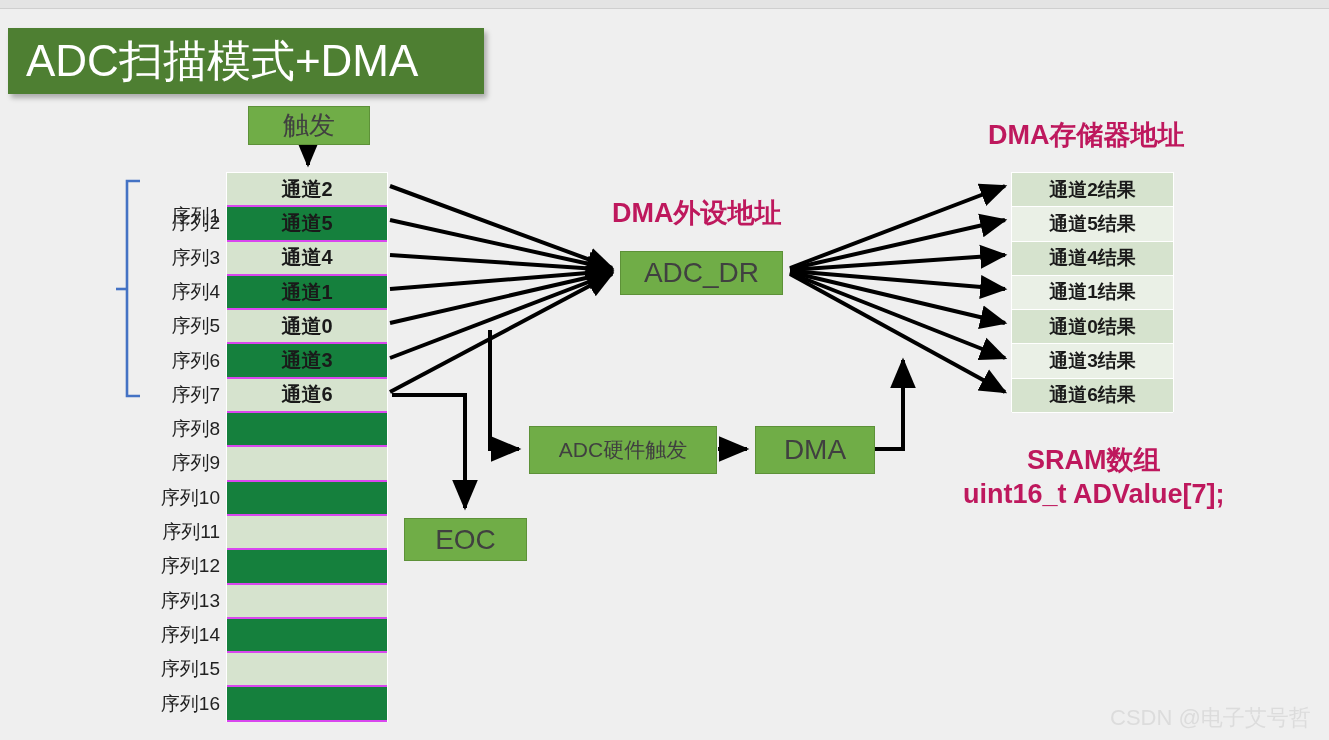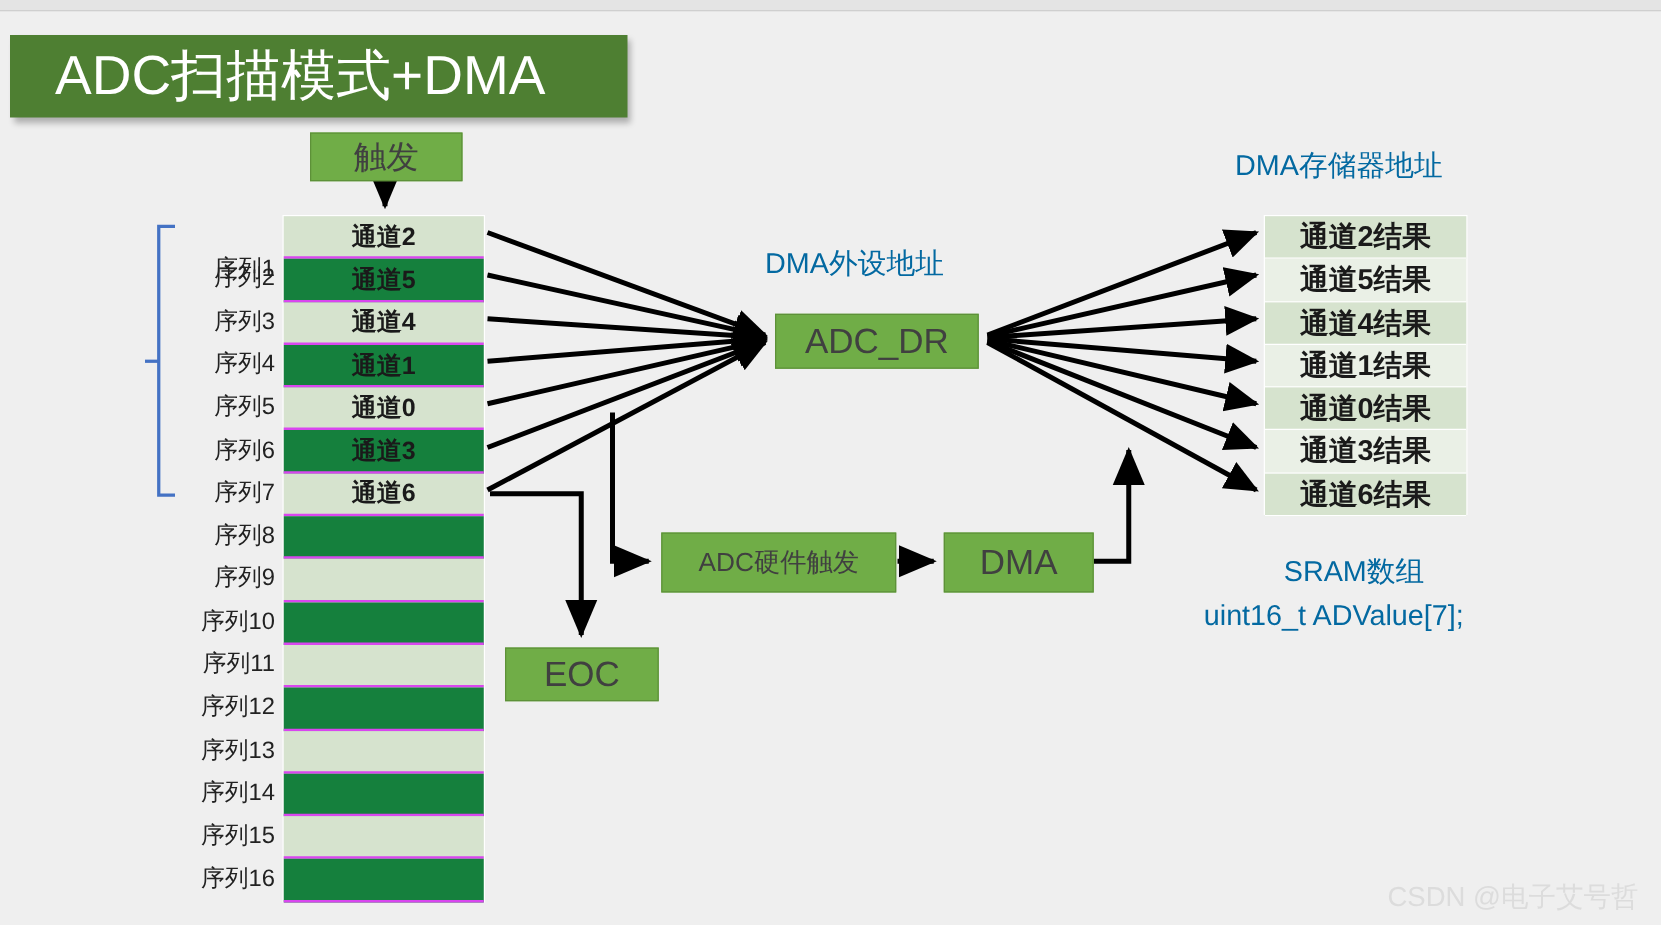--- a/index.html
+++ b/index.html
@@ -26,21 +26,20 @@
 
   
   #title-banner {
     position: absolute;
     left: 8px; top: 28px;
     width: 476px; height: 66px;
     background: #4e7f32;
     box-shadow: 3px 4px 5px rgba(0,0,0,0.28);
     display: flex;
     align-items: center;
-    padding-left: 18px;
   }
   #title-text {
     color: #ffffff;
     font-size: 44px;
     line-height: 1;
     letter-spacing: 0px;
     padding-left: 18px;
     white-space: nowrap;
     font-weight: 400;
   }
@@ -116,33 +115,34 @@
     border: 1px solid #ffffff;
     box-sizing: border-box;
   }
   .res-row {
     height: 34.28px;
     box-sizing: border-box;
     border-bottom: 1px solid #ffffff;
     display: flex;
     align-items: center;
     justify-content: center;
-    font-size: 23px;
+    font-size: 19px;
     font-weight: bold;
     color: #1a1a1a;
   }
   .res-row.dark  { background: #d6e3ce; }
   .res-row.light { background: #eaf0e6; }
 
   
   .caption {
     position: absolute;
-    font-size: 23px;
-    color: #0369a1;
-    white-space: nowrap;
+    font-size: 27px;
+    color: #be185d;
+    white-space: nowrap;
+    font-weight: bold;
   }
   #cap-dma-mem  { left: 988px; top: 117px; }
   #cap-dma-peri { left: 612px; top: 195px; }
   #cap-sram     { left: 1027px; top: 442px; }
   #cap-sram2    { left: 963px; top: 479px; }
 
   
   #watermark {
     position: absolute;
     left: 1110px; top: 703px;

